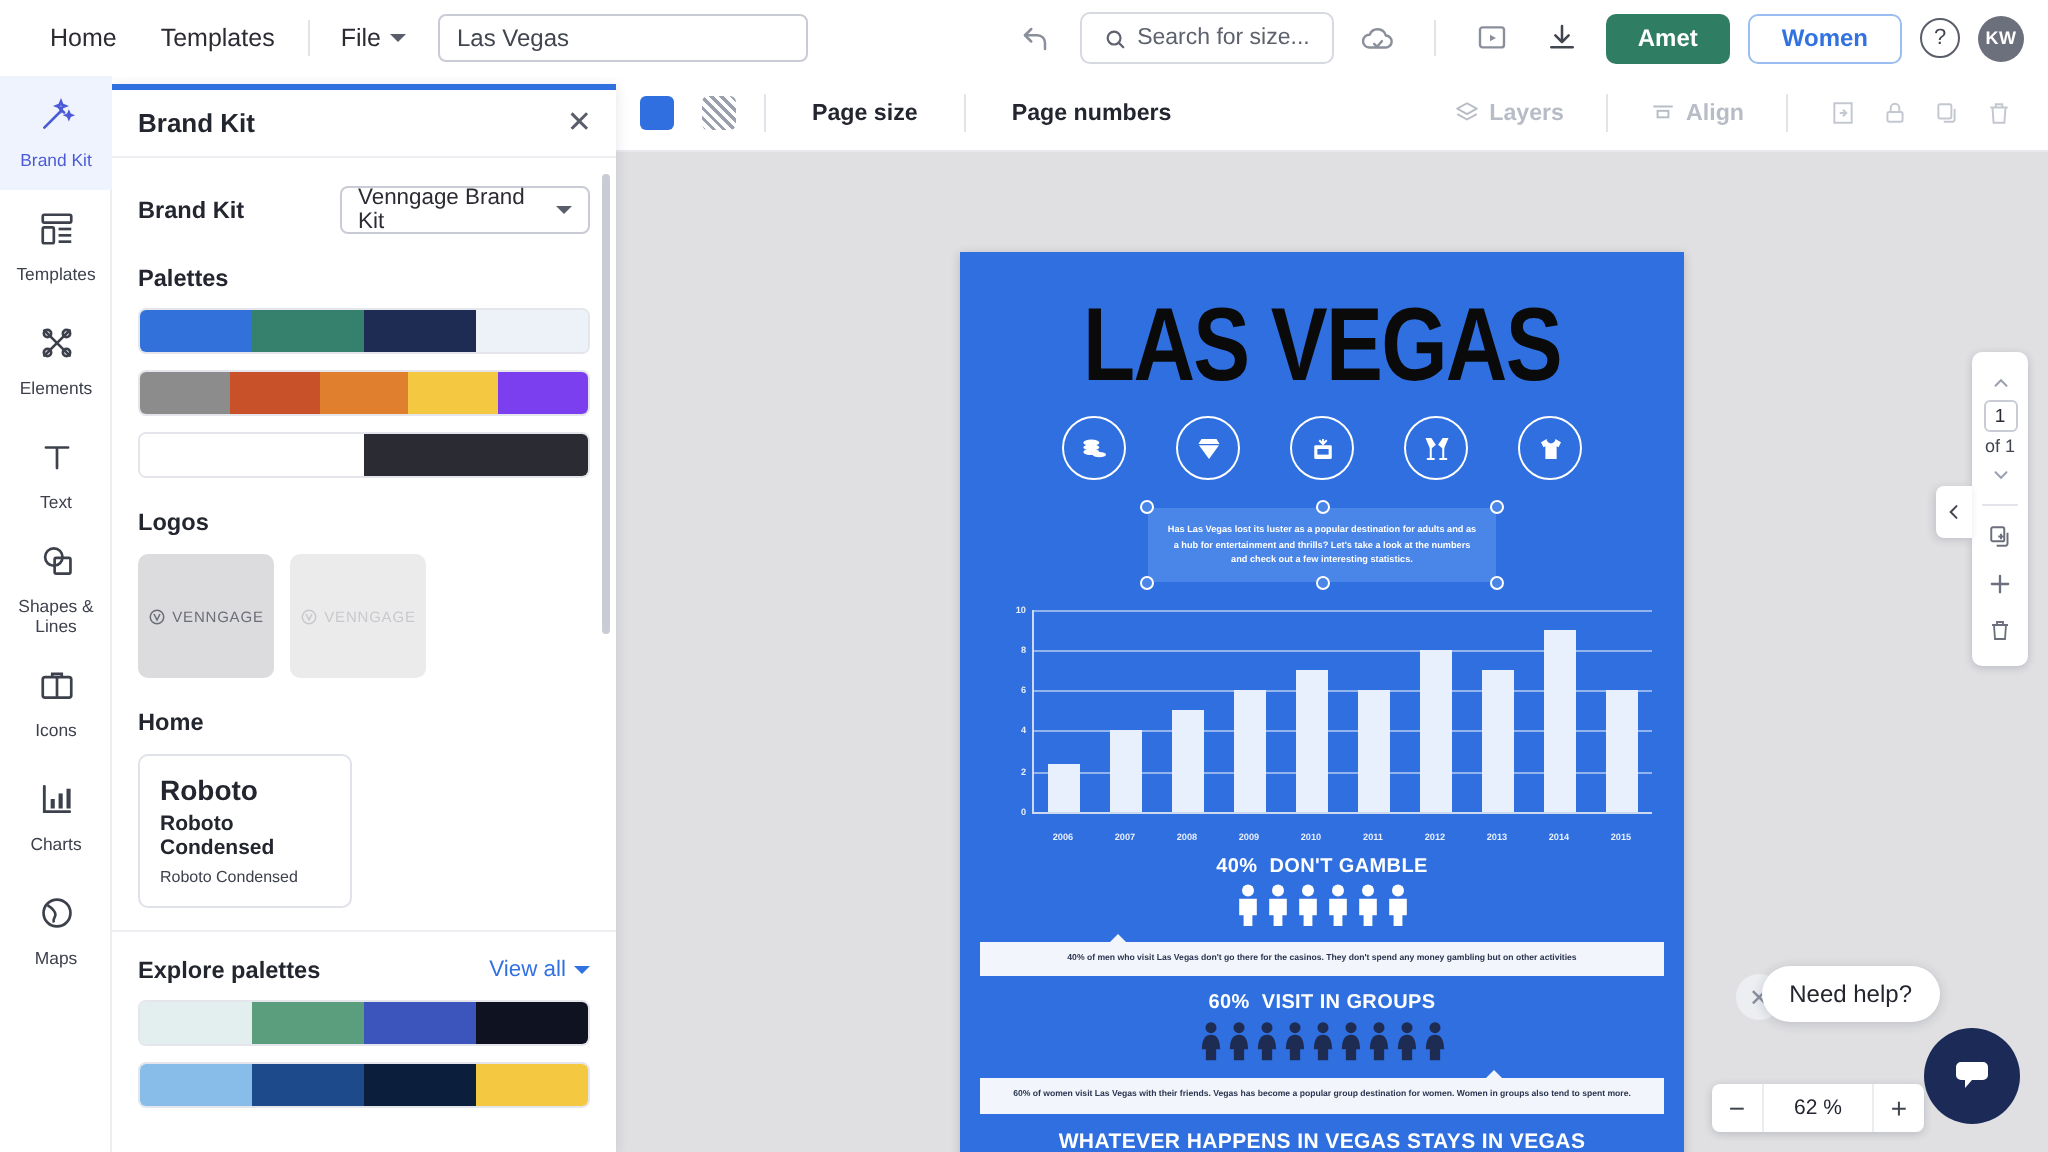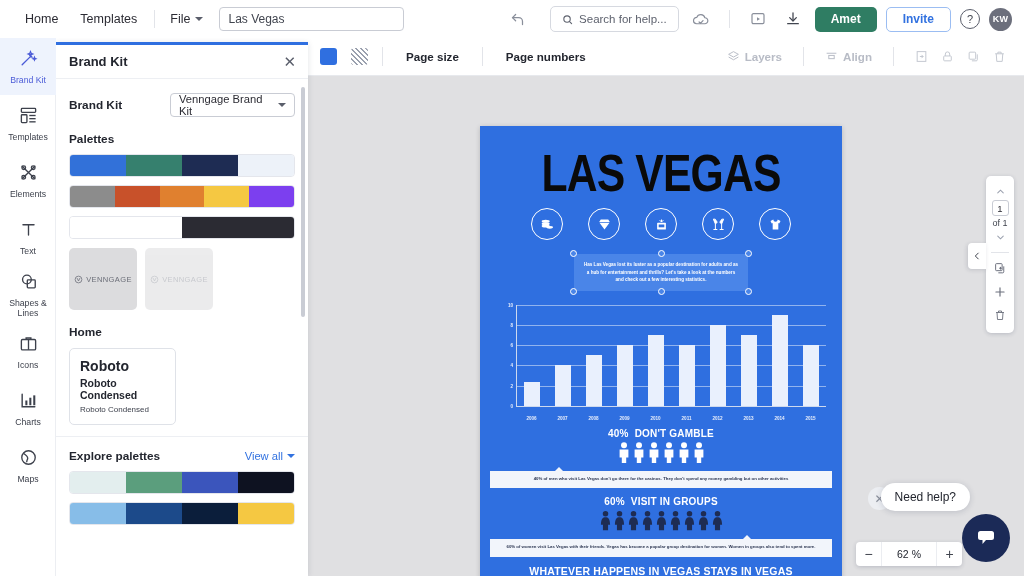--- a/index.html
+++ b/index.html
@@ -305,21 +305,21 @@
             <path d="M4 20v-5a6 6 0 0 1 6-6h10"></path>
           </svg>
       </div>
     </div>
     <div class="topbar-right">
       <div class="search-pill">
         <svg width="11" height="11" viewBox="0 0 24 24" fill="none" stroke="#5e626e" stroke-width="2.4" stroke-linecap="round">
             <circle cx="11" cy="11" r="7"></circle>
             <line x1="16.5" y1="16.5" x2="21" y2="21"></line>
           </svg>
-        <span class="stext">Search for help...</span>
+        <span class="stext">Search for size...</span>
       </div>
       <div class="icon-btn">
         <svg width="17" height="17" viewBox="0 0 24 24" fill="none" stroke="currentColor" stroke-width="1.7" stroke-linecap="round" stroke-linejoin="round">
             <path d="M6.5 18a4.5 4.5 0 0 1 .3-9A6 6 0 0 1 18.2 9.5 3.9 3.9 0 0 1 18 18H6.5z"></path>
             <polyline points="10 15.5 12 17.5 15.5 13.5"></polyline>
           </svg>
       </div>
       <div class="tb-sep"></div>
       <div class="icon-btn">
         <svg width="16" height="16" viewBox="0 0 24 24" fill="none" stroke="currentColor" stroke-width="1.8" stroke-linejoin="round">
@@ -328,21 +328,21 @@
           </svg>
       </div>
       <div class="icon-btn">
         <svg width="16" height="16" viewBox="0 0 24 24" fill="none" stroke="#41454f" stroke-width="1.9" stroke-linecap="round" stroke-linejoin="round">
             <path d="M12 3v11"></path>
             <polyline points="7 10 12 15 17 10"></polyline>
             <path d="M4 19h16"></path>
           </svg>
       </div>
       <button class="btn-share">Amet</button>
-      <button class="btn-invite">Invite</button>
+      <button class="btn-invite">Women</button>
       <div class="help-circ">?</div>
       <div class="avatar">KW</div>
     </div>
   </div>
 
   <div class="rail">
     <div class="rail-item active">
       <span>
         <svg width="19" height="19" viewBox="0 0 24 24" fill="none" stroke="currentColor" stroke-width="1.7" stroke-linecap="round">
             <path d="M4 20L15 9"></path>
@@ -455,20 +455,21 @@
         <div style="background:#c8512a"></div>
         <div style="background:#e0802f"></div>
         <div style="background:#f5c842"></div>
         <div style="background:#7c3fef"></div>
       </div>
       <div class="palette">
         <div style="background:#ffffff"></div>
         <div style="background:#2b2b33"></div>
       </div>
 
+      <div class="sec-title">Logos</div>
       <div class="logos">
         <div class="logo-card">
           <svg width="9" height="9" viewBox="0 0 24 24" fill="none" stroke="#6b6e78" stroke-width="2">
               <circle cx="12" cy="12" r="9"></circle>
               <path d="M8 8l4 8 4-8"></path>
             </svg>
           <span class="logo-txt">VENNGAGE</span>
         </div>
         <div class="logo-card dim">
           <svg width="9" height="9" viewBox="0 0 24 24" fill="none" stroke="#9a9da6" stroke-width="2">

